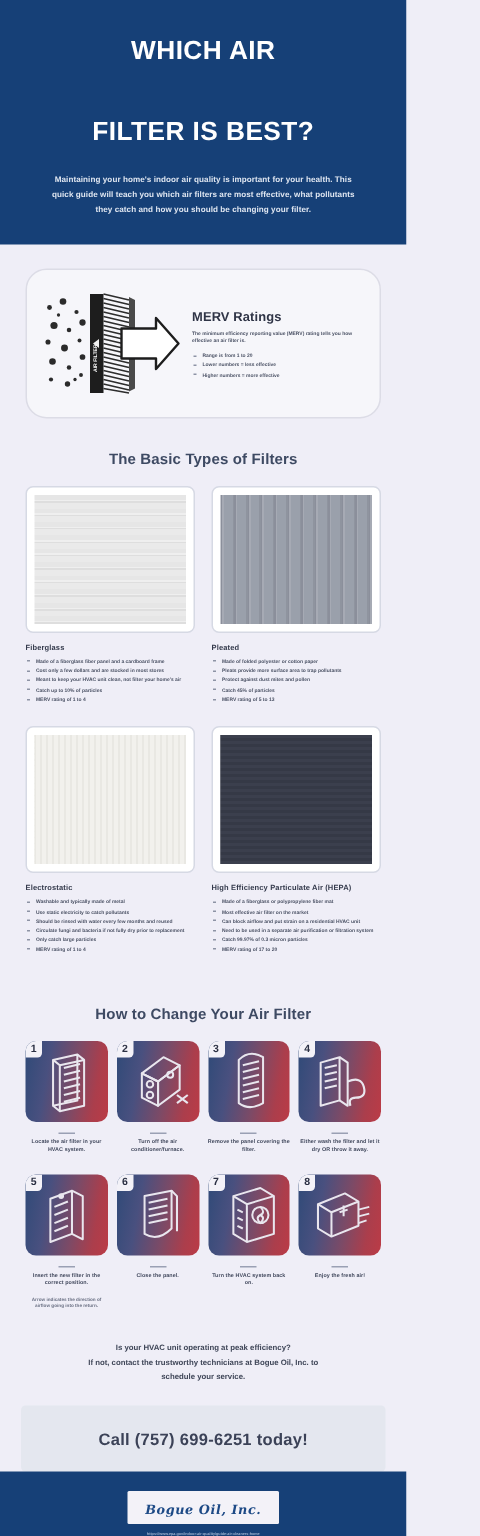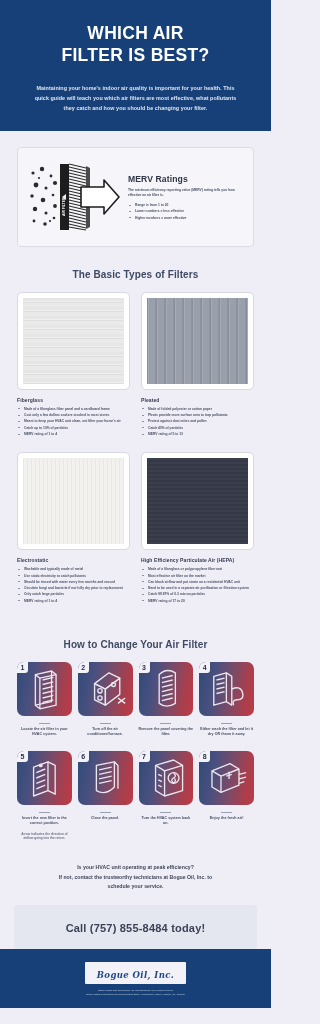--- a/index.html
+++ b/index.html
@@ -10,21 +10,21 @@
     -webkit-font-smoothing:antialiased;
   }
   .page{width:271px;height:910px;position:relative;display:flex;flex-direction:column;}
 
   
   .header{background:#164077;padding:22px 16px 18px;text-align:center;}
   .header h1{
     margin:0;color:#ffffff;font-size:17.5px;line-height:1.28;
     font-weight:700;letter-spacing:.3px;
   }
-  .header h1 .l2{display:block;}
+  .header h1 .l2{display:block;margin-top:32px;}
   .header p{
     margin:16px auto 0;color:#dfe6f1;font-size:5.4px;line-height:1.85;
     max-width:205px;font-weight:700;letter-spacing:.05px;
   }
   .hdr-rule{height:2px;background:#8f9fc0;}
 
   
   .sec-title{
     text-align:center;color:#3e4a63;font-weight:700;
     font-size:10px;letter-spacing:.1px;margin:0 0 12px;
@@ -35,21 +35,21 @@
     font-size:3.3px;line-height:1.55;color:#4a5164;font-weight:700;
   }
   ul.blist li:before{
     content:"";position:absolute;left:1px;top:1.6px;
     width:2px;height:.8px;background:#8d93a5;
   }
 
   
   .merv-wrap{padding:16px 17px 0;}
   .merv{
-    background:#f6f6fa;border:1px solid #dcdce6;border-radius:4px;
+    background:#f6f6fa;border:1px solid #dcdce6;border-radius:14px;
     padding:10px 10px 10px 8px;display:flex;gap:6px;align-items:center;
     min-height:78px;
   }
   .merv-art{width:96px;height:72px;flex:0 0 96px;position:relative;}
   .merv-txt{flex:1;padding-top:2px;}
   .merv-txt h3{
     margin:0 0 4px;font-size:8.6px;color:#2f3446;font-weight:700;letter-spacing:.1px;
   }
   .merv-txt .lead{
     margin:0 0 5px;font-size:3.3px;line-height:1.6;color:#4a5164;font-weight:700;
@@ -419,21 +419,21 @@
       </div>
     </div>
   </div>
 
   <div class="cta">
     <p>Is your HVAC unit operating at peak efficiency?</p>
     <p>If not, contact the trustworthy technicians at Bogue Oil, Inc. to</p>
     <p>schedule your service.</p>
   </div>
   <div class="phone">
-    <span>Call (757) 855-8484 today!</span>
+    <span>Call (757) 699-6251 today!</span>
   </div>
 
   <div class="spacer"></div>
 
   <div class="footer">
     <div class="logo">
       <span>Bogue Oil, Inc.</span>
     </div>
     <div class="srcs">
       <div>https://www.epa.gov/indoor-air-quality/guide-air-cleaners-home</div>

